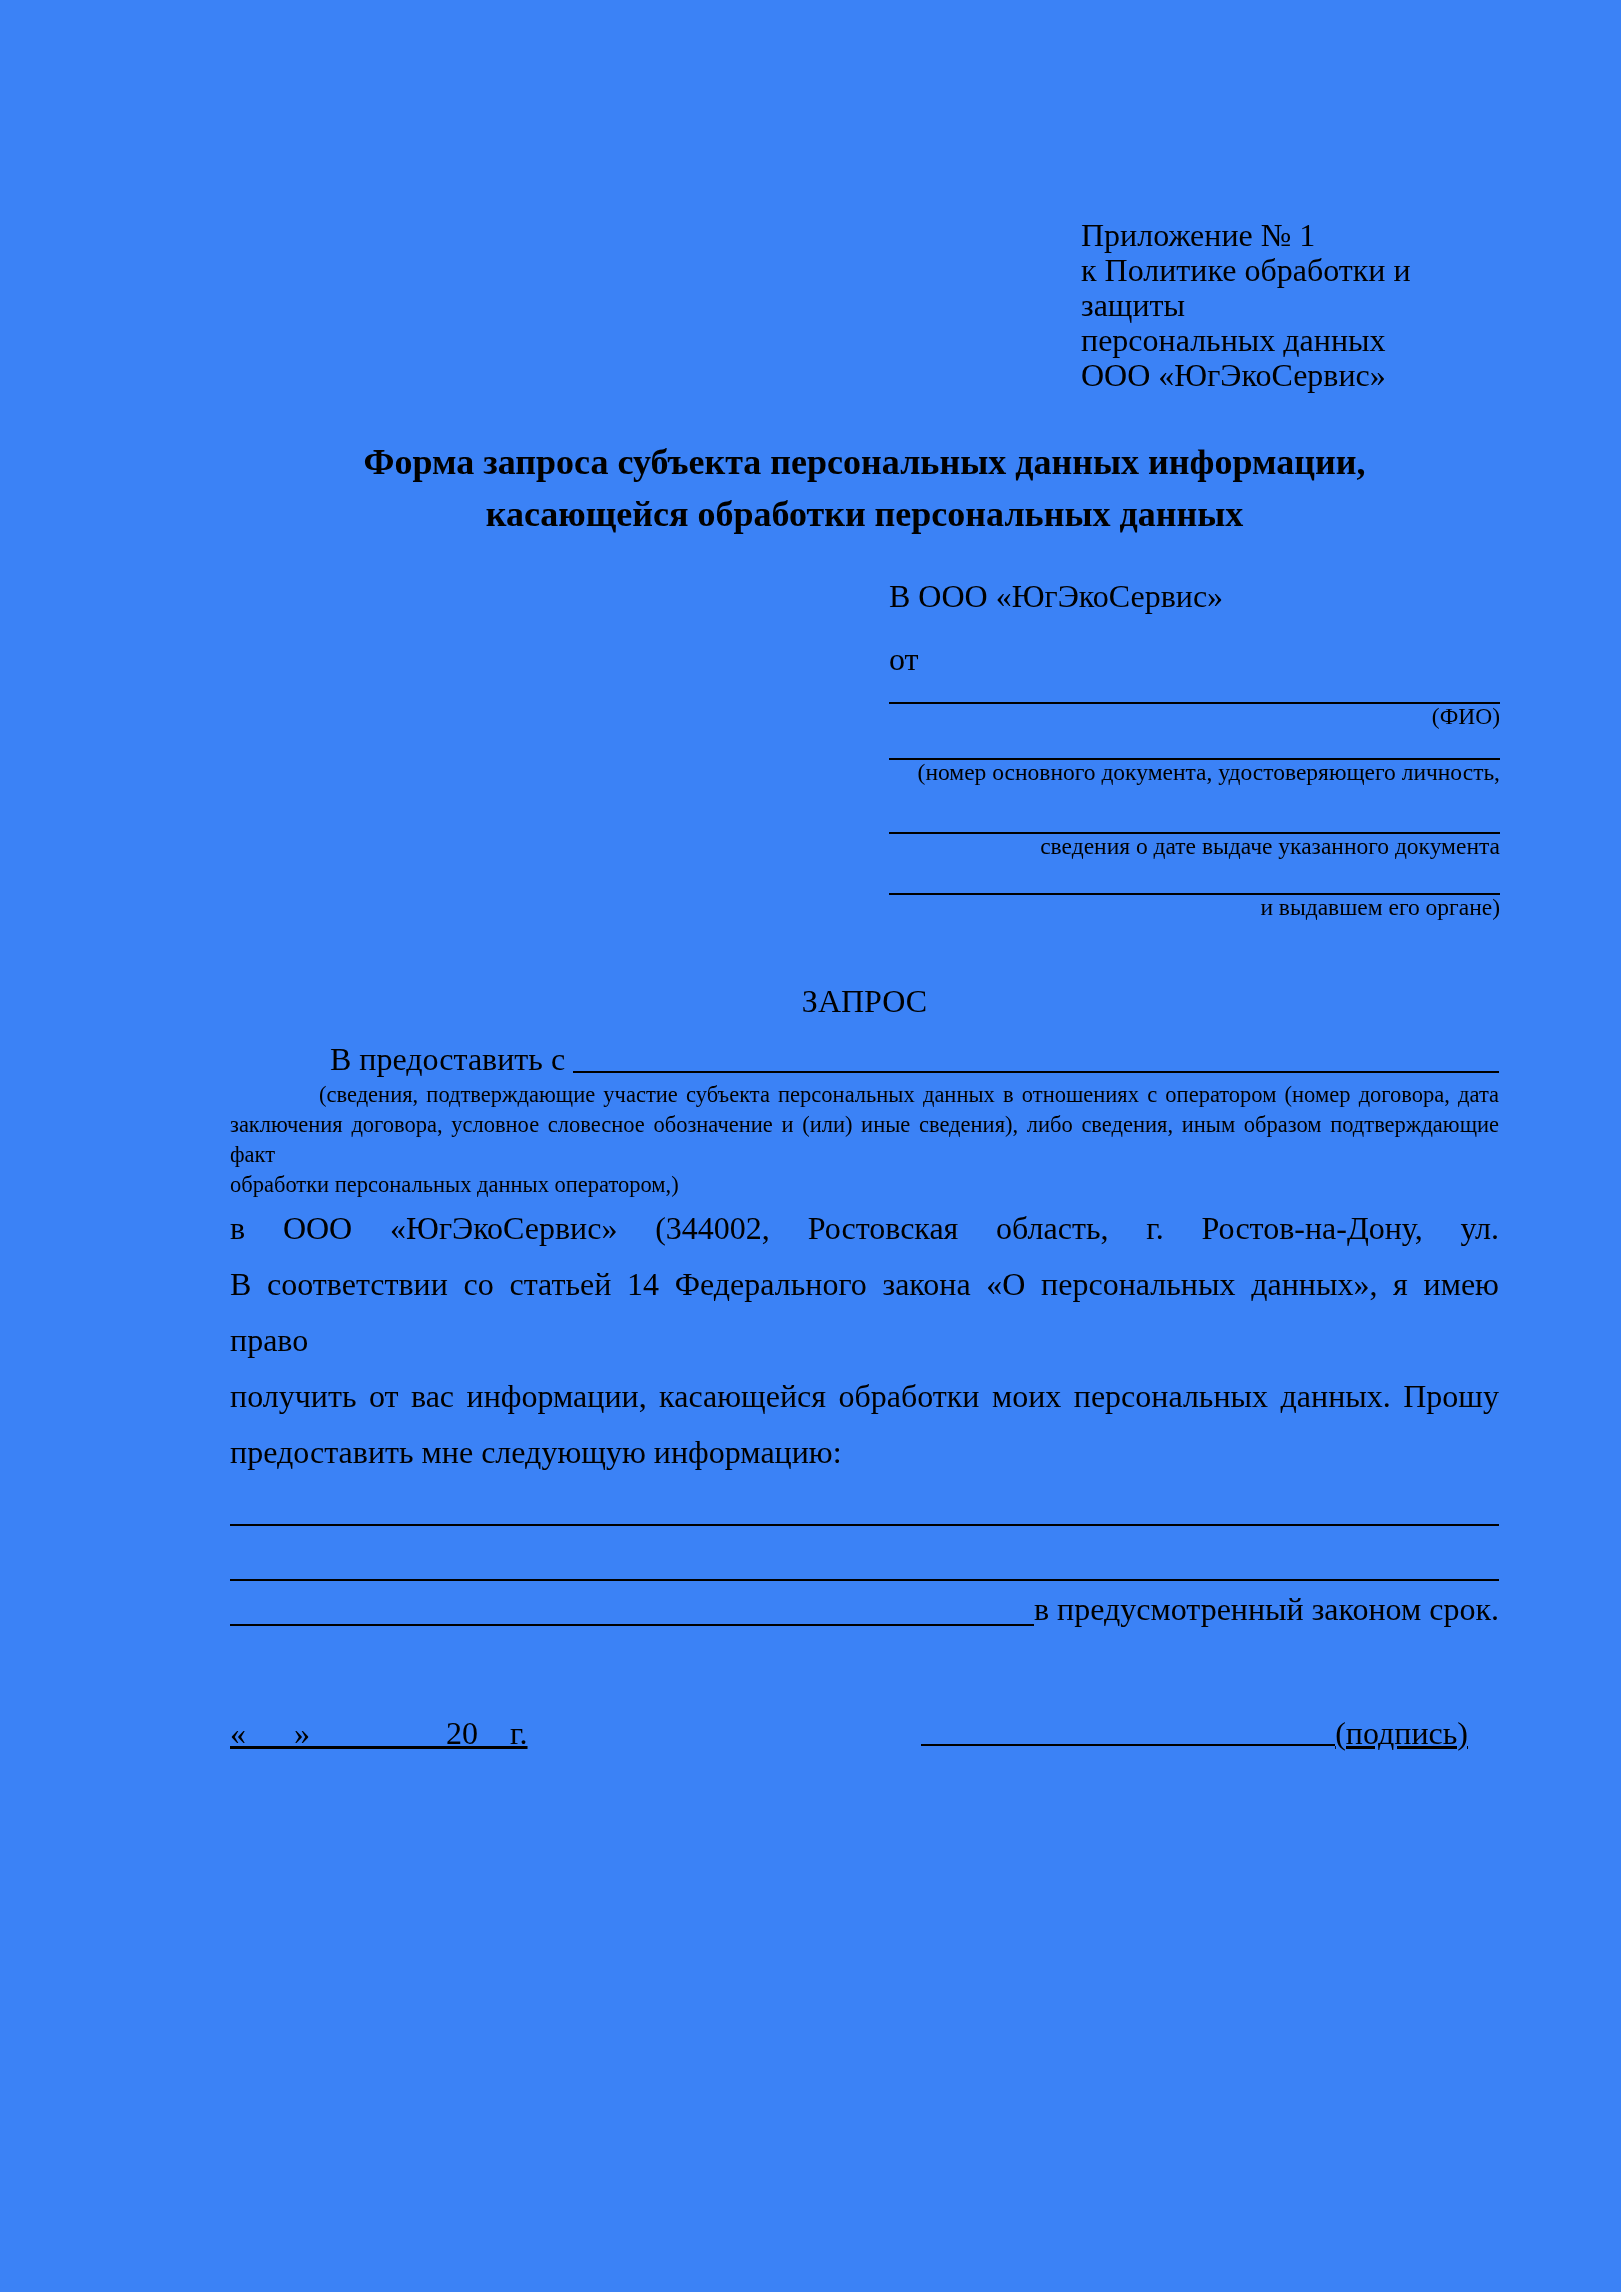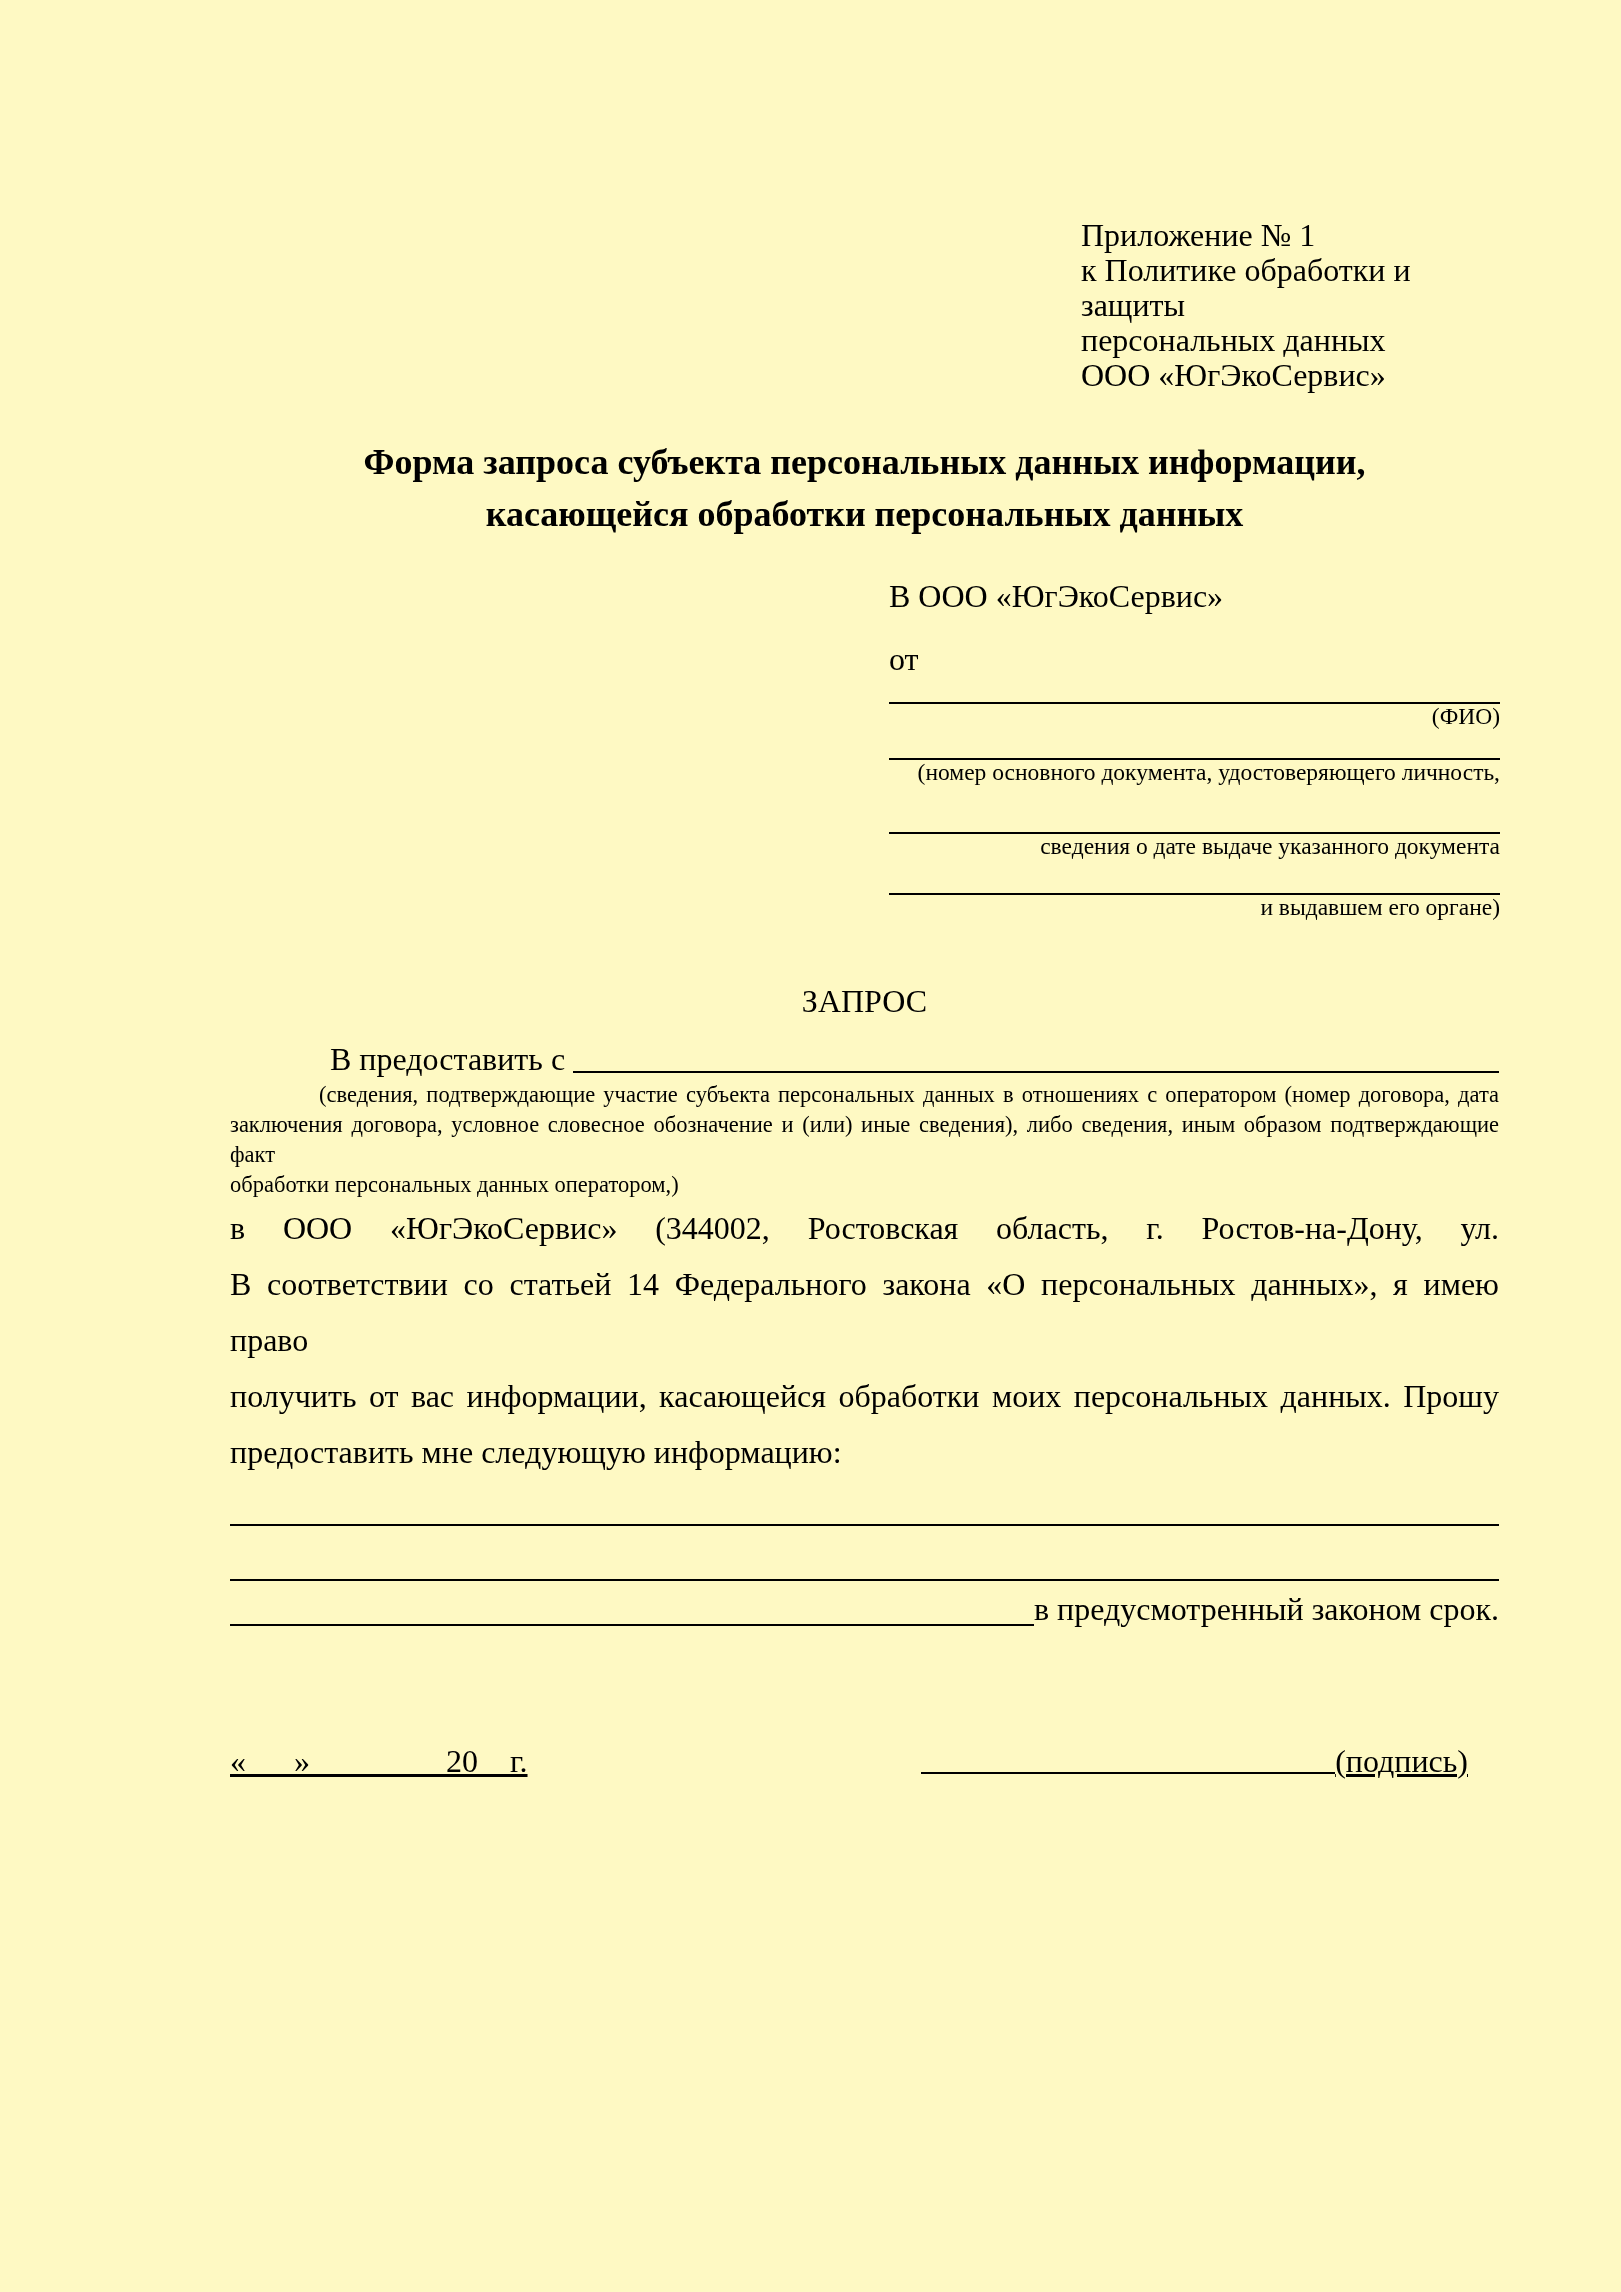--- a/index.html
+++ b/index.html
@@ -4,21 +4,21 @@
 <style>
   html, body {
     margin: 0;
     padding: 0;
     background: #ffffff;
   }
   .sheet {
     position: relative;
     width: 1621px;
     height: 2293px;
-    background: #fef9c3;
+    background: #3b82f6;
     color: #000000;
     font-family: "Liberation Serif", "DejaVu Serif", serif;
     overflow: hidden;
   }
   .content {
     position: absolute;
     left: 230px;
     top: 0;
     width: 1269px;
     font-size: 32px;
@@ -116,21 +116,20 @@
     display: flex;
     justify-content: space-between;
     align-items: flex-end;
     line-height: 44px;
     text-decoration: underline;
   }
   .date-text { white-space: nowrap; }
   .sig {
     display: flex;
     margin-right: 31px;
-    margin-top: 28px;
   }
   .sig-line {
     width: 414px;
     border-bottom: 2.9px solid #000;
     margin-bottom: 8.8px;
   }
   .sig-cap { white-space: nowrap; }
 </style>
 </head>
 <body>

